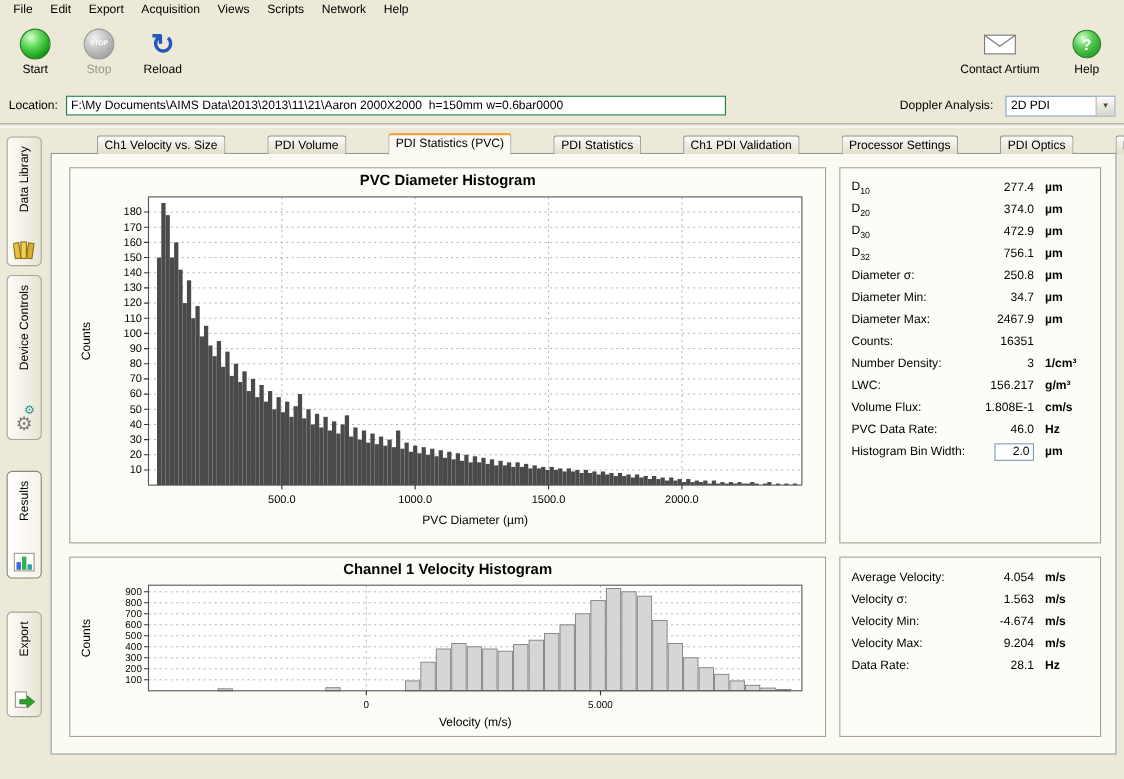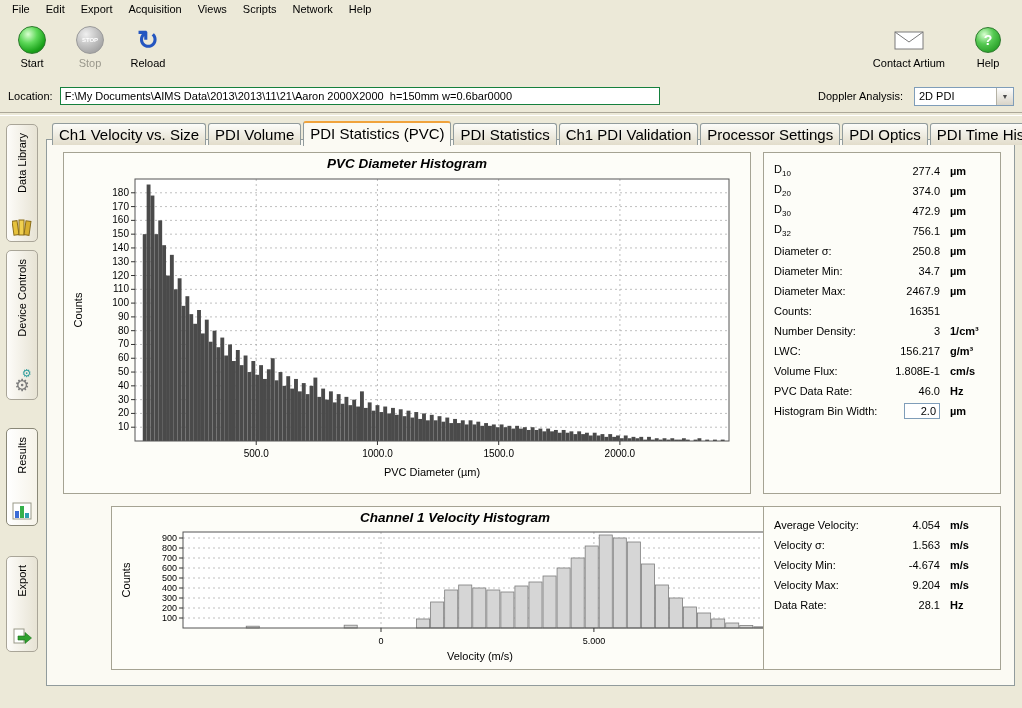--- a/index.html
+++ b/index.html
@@ -39,31 +39,31 @@
   
   .side-tab{position:absolute;left:6px;width:32px;border:1px solid #a9a598;border-radius:5px;background:linear-gradient(90deg,#fdfcf9,#e7e3d4);display:flex;flex-direction:column;align-items:center;justify-content:space-between;padding:8px 0 5px;box-sizing:border-box;cursor:default;}
   .side-tab.selected{background:linear-gradient(90deg,#ffffff,#f6f3e9);border-color:#8a8878;}
   .vlabel{writing-mode:vertical-rl;transform:rotate(180deg);white-space:nowrap;font-size:11px;}
   .side-ico{height:22px;display:flex;align-items:flex-end;justify-content:center;position:relative;}
   .gear-big{font-size:17px;color:#7b7b7b;line-height:17px;}
   .gear-small{position:absolute;right:-2px;top:-4px;font-size:11px;color:#2f9d9d;line-height:11px;}
 
   
   .tabstrip{position:absolute;left:52px;top:121px;height:18px;white-space:nowrap;z-index:3;}
-  .tab{display:inline-block;padding:2px 6px 2px;border:1px solid #919b9c;border-bottom:none;border-radius:3px 3px 0 0;background:linear-gradient(#fcfcf9,#e2ddcb);margin-right:2px;position:relative;top:1px;cursor:default;font-size:15px;}
+  .tab{display:inline-block;padding:2px 6px 2px;border:1px solid #919b9c;border-bottom:none;border-radius:3px 3px 0 0;background:linear-gradient(#fcfcf9,#e2ddcb);margin-right:2px;position:relative;top:1px;cursor:default;font-size:11px;margin-left:36px;}
   .tab.active{background:#fbfaf3;border-top:2px solid #f0a33c;padding-bottom:4px;top:0;z-index:4;}
   .tabpage{position:absolute;left:46px;top:139px;width:969px;height:547px;background:#fbfaf3;border:1px solid #919b9c;box-sizing:border-box;z-index:2;}
 
   
   .gbox{position:absolute;background:#fdfdf8;border:1px solid #a5a393;box-sizing:border-box;}
   #pvcBox{left:16px;top:12px;width:688px;height:342px;}
   #pvcStatsBox{left:716px;top:12px;width:238px;height:342px;padding:8px 10px;}
-  #velBox{left:16px;top:366px;width:688px;height:164px;margin-left:48px;}
+  #velBox{left:16px;top:366px;width:688px;height:164px;}
   #velStatsBox{left:716px;top:366px;width:238px;height:164px;padding:8px 10px;}
-  .chart-title{height:20px;line-height:22px;text-align:center;font-weight:bold;font-size:13.5px;font-style:italic;}
+  .chart-title{height:20px;line-height:22px;text-align:center;font-weight:bold;font-size:13.5px;}
   .chart-svg{display:block;margin-left:7px;}
 
   
   .stat-row{display:flex;align-items:center;height:20px;}
   .sl{font-weight:normal;}
   .sl sub{font-size:8px;}
   .sv{margin-left:auto;text-align:right;}
   .su{width:40px;margin-left:10px;font-weight:bold;}
   .bin-input{width:36px;height:16px;border:1px solid #7f9db9;background:#fff;font-family:"Liberation Sans",sans-serif;font-size:11px;text-align:right;padding:0 3px;box-sizing:border-box;}
 

